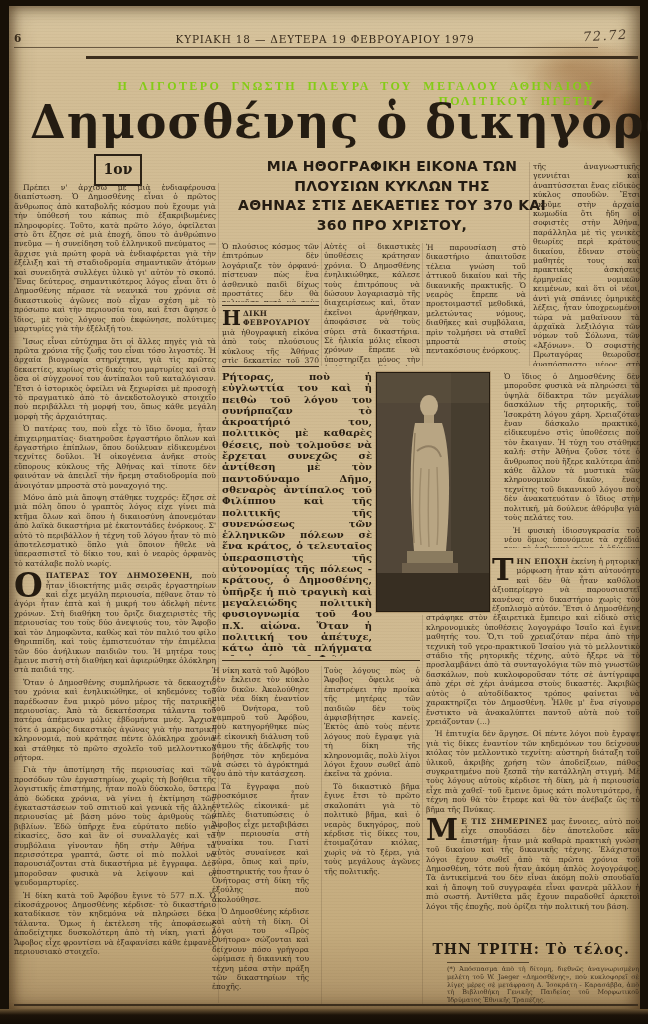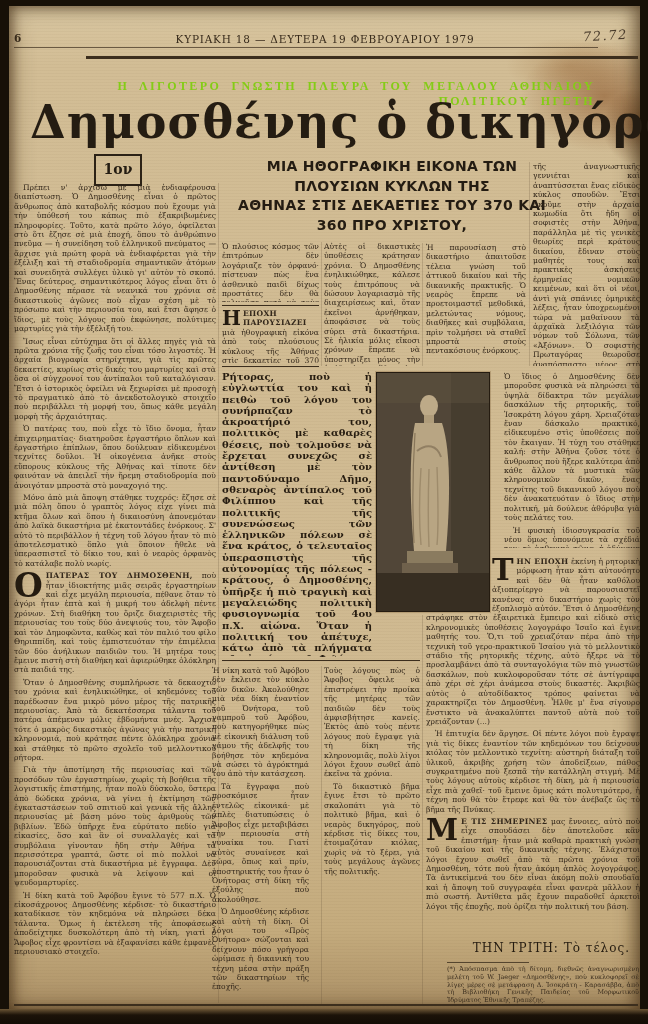--- a/index.html
+++ b/index.html
@@ -32,21 +32,21 @@
           letter-spacing:2.4px;word-spacing:5px;color:#84cc16;text-align:right;}
   .title{font-family:"DejaVu Serif",serif;font-weight:bold;font-size:46px;
          color:#241c12;text-align:center;letter-spacing:1px;white-space:nowrap;}
   .partbox{border:2px solid #2c2216;text-align:center;font-weight:bold;font-size:14px;
            color:#241c12;line-height:26px;}
   .deck{font-family:"DejaVu Sans",sans-serif;font-weight:bold;font-size:14px;
         line-height:19.5px;color:#241c12;text-align:center;letter-spacing:.3px;}
   .lead{font-weight:bold;font-size:10px;line-height:11.3px;text-align:justify;color:#261c10;}
   .hand{color:#4a3c2c;font-style:italic;font-size:13px;letter-spacing:1.5px;transform:rotate(-3deg);}
   .clip{overflow:hidden;}
-  .tues{font-weight:normal;font-size:12px;letter-spacing:1px;color:#241b10;text-align:right;}
+  .tues{font-weight:bold;font-size:14px;letter-spacing:1px;color:#241b10;text-align:right;}
   .footnote{font-size:6.4px;line-height:7.8px;text-align:justify;color:#3a2d1e;}
   .photo-frame{border:1px solid #241b10;box-shadow:0 0 0 1px rgba(120,90,50,.3);}
   .notch{float:left;width:66px;height:52px;}
 </style>
 </head>
 <body>
 
 <div class="stage">
   <div class="abs paper"></div>
 
@@ -84,21 +84,21 @@
     <p>Γιὰ τὴν ἀποτίμηση τῆς περιουσίας καὶ τῶν προσόδων τῶν ἐργαστηρίων, χωρὶς τὴ βοήθεια τῆς λογιστικῆς ἐπιστήμης, ἦταν πολὺ δύσκολο, ὕστερα ἀπὸ δώδεκα χρόνια, νὰ γίνει ἡ ἐκτίμηση τῶν ἐγκαταστάσεων τοῦ σπιτιοῦ καὶ γενικὰ τῆς ἄλλης περιουσίας μὲ βάση μόνο τοὺς ἀριθμοὺς τῶν βιβλίων. Ἐδῶ ὑπῆρχε ἕνα εὐρύτατο πεδίο γιὰ εἰκασίες, ὅσο καὶ ἂν οἱ συναλλαγὲς καὶ τὰ συμβόλαια γίνονταν ἤδη στὴν Ἀθήνα τὰ περισσότερα γραπτά, ὥστε οἱ πιὸ πολλοὶ νὰ παρουσιάζονται στὰ δικαστήρια μὲ ἔγγραφα. Δὲν μποροῦσαν φυσικὰ νὰ λείψουν καὶ οἱ ψευδομαρτυρίες.</p>
     <p>Ἡ δίκη κατὰ τοῦ Ἀφόβου ἔγινε τὸ 577 π.Χ. Ὁ εἰκοσάχρονος Δημοσθένης κέρδισε· τὸ δικαστήριο καταδίκασε τὸν κηδεμόνα νὰ πληρώσει δέκα τάλαντα. Ὅμως ἡ ἐκτέλεση τῆς ἀποφάσεως ἀποδείχτηκε δυσκολότερη ἀπὸ τὴ νίκη, γιατὶ ὁ Ἄφοβος εἶχε φροντίσει νὰ ἐξαφανίσει κάθε ἐμφανὲς περιουσιακὸ στοιχεῖο.</p>
   </div>
 
   <div class="abs body-t clip" style="left:222px;top:242px;width:97px;height:60px;">
     <p class="noind">Ὁ πλούσιος κόσμος τῶν ἐπιτρόπων δὲν λογάριαζε τὸν ὀρφανό· πίστευαν πὼς ἕνα ἀσθενικὸ παιδὶ δίχως προστάτες δὲν θὰ τολμοῦσε ποτὲ νὰ τοὺς ζητήσει λογαριασμό, ὅταν δηλαδὴ ὁ κάτοχος τῆς περιουσίας ἦταν καὶ κύριος τῆς καταστάσεως.</p>
   </div>
 
   <div class="abs rule" style="left:222px;top:305px;width:97px;height:1px;"></div>
   <div class="abs body-t clip" style="left:222px;top:309px;width:97px;height:54px;">
-    <p class="noind"><span class="dc dc-sm">Η</span><span class="lead-in">ΕΠΟΧΗ ΠΑΡΟΥΣΙΑΖΕΙ</span> <span>μιὰ ἠθογραφικὴ εἰκόνα ἀπὸ τοὺς πλούσιους κύκλους τῆς Ἀθήνας στὶς δεκαετίες τοῦ 370 καὶ 360 π.Χ. Τότε ἔγραψε ὁ Πλάτωνας τὴν «Πολιτεία» καὶ τὸν «Θεαίτητό» του, ὅπου σκιαγραφεῖ τὴν περίπτωση τοῦ σοφοῦ ποὺ δὲν ξέρει τὸ δρόμο πρὸς τὴν ἀγορὰ καὶ τὸ δικαστήριο.</span></p>
+    <p class="noind"><span class="dc dc-sm">Η</span><span class="lead-in">ΔΙΚΗ ΦΕΒΡΟΥΑΡΙΟΥ</span> <span>μιὰ ἠθογραφικὴ εἰκόνα ἀπὸ τοὺς πλούσιους κύκλους τῆς Ἀθήνας στὶς δεκαετίες τοῦ 370 καὶ 360 π.Χ. Τότε ἔγραψε ὁ Πλάτωνας τὴν «Πολιτεία» καὶ τὸν «Θεαίτητό» του, ὅπου σκιαγραφεῖ τὴν περίπτωση τοῦ σοφοῦ ποὺ δὲν ξέρει τὸ δρόμο πρὸς τὴν ἀγορὰ καὶ τὸ δικαστήριο.</span></p>
   </div>
   <div class="abs rule" style="left:222px;top:366px;width:97px;height:1px;"></div>
 
   <div class="abs body-t clip" style="left:324px;top:242px;width:96px;height:124px;">
     <p class="noind">Αὐτὲς οἱ δικαστικὲς ὑποθέσεις κράτησαν χρόνια. Ὁ Δημοσθένης ἐνηλικιώθηκε, κάλεσε τοὺς ἐπιτρόπους νὰ δώσουν λογαριασμὸ τῆς διαχειρίσεως καὶ, ὅταν ἐκεῖνοι ἀρνήθηκαν, ἀποφάσισε νὰ τοὺς σύρει στὰ δικαστήρια. Σὲ ἡλικία μόλις εἴκοσι χρόνων ἔπρεπε νὰ ὑποστηρίξει μόνος τὴν ὑπόθεσή του. Ἡ μητέρα, μὲ τὰ δύο παιδιά της, εἶχε περάσει στερημένη ζωή· τὸ σπίτι καὶ ἡ μικρὴ περιουσία ποὺ ἀπόμεινε μόλις ἔφταναν γιὰ τὶς μισὲς ἀνάγκες τῆς οἰκογένειας.</p>
   </div>
 
   <div class="abs lead clip" style="left:222px;top:371px;width:150px;height:286px;">Ρήτορας, ποὺ ἡ εὐγλωττία του καὶ ἡ πειθὼ τοῦ λόγου του συνήρπαζαν τὸ ἀκροατήριό του, πολιτικὸς μὲ καθαρὲς θέσεις, ποὺ τολμοῦσε νὰ ἔρχεται συνεχῶς σὲ ἀντίθεση μὲ τὸν παντοδύναμο Δῆμο, σθεναρὸς ἀντίπαλος τοῦ Φιλίππου καὶ τῆς πολιτικῆς τῆς συνενώσεως τῶν ἑλληνικῶν πόλεων σὲ ἕνα κράτος, ὁ τελευταῖος ὑπερασπιστὴς τῆς αὐτονομίας τῆς πόλεως - κράτους, ὁ Δημοσθένης, ὑπῆρξε ἡ πιὸ τραγικὴ καὶ μεγαλειώδης πολιτικὴ φυσιογνωμία τοῦ 4ου π.Χ. αἰώνα. Ὅταν ἡ πολιτική του ἀπέτυχε, κάτω ἀπὸ τὰ πλήγματα τῆς ἰσχύος τοῦ Φιλίππου καὶ τοῦ Ἀλεξάνδρου, ὁ Δημοσθένης τερμάτισε τὴ ζωή του. Μαζί του τελείωσε καὶ ἡ ζωὴ τῆς αὐτόνομης πόλης - κράτους. Ὅμως, ἐκτὸς ἀπὸ πολιτικός, ὁ Δημοσθένης ὑπῆρξε καὶ δικηγόρος. Τὴ γέννηση τοῦ δικανικοῦ ρήτορα περιγράφει ὁ Τσαίγκερ, στὸ κείμενο αὐτῆς τῆς σελίδας.</div>
 
   <div class="abs photo-frame" style="left:376px;top:372px;width:112px;height:238px;">

